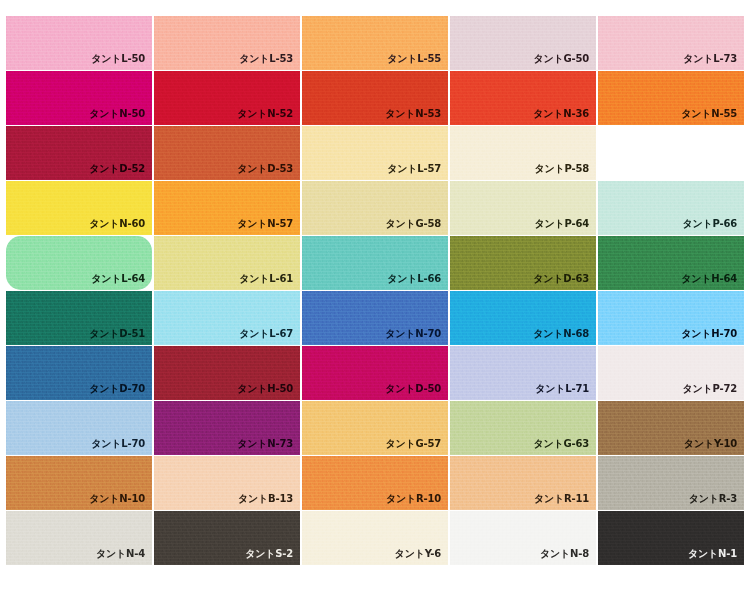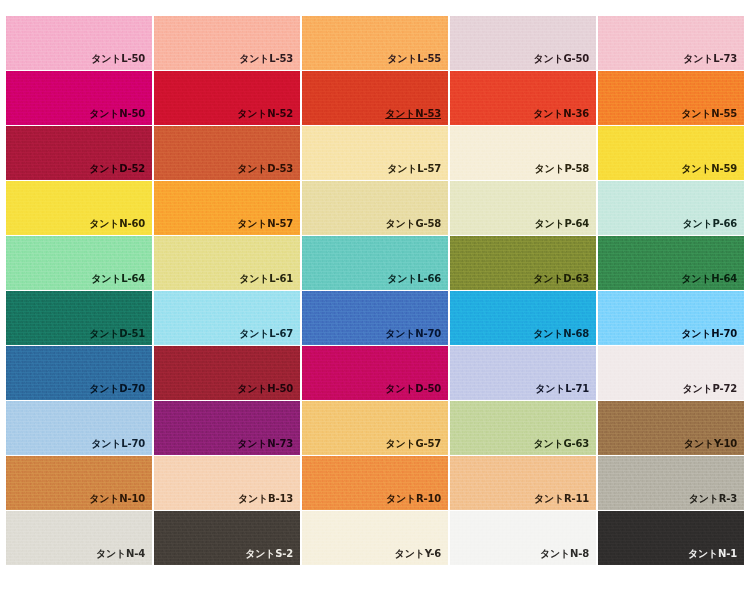--- a/index.html
+++ b/index.html
@@ -78,59 +78,56 @@
     <div class="swatch" style="grid-area: 1 / 5; background: rgb(244, 195, 206);">
       <span class="swatch-label" style="color: rgb(43, 26, 31);">タントL-73</span>
     </div>
     <div class="swatch" style="grid-area: 2 / 1; background: rgb(209, 0, 107);">
       <span class="swatch-label" style="color: rgb(43, 0, 20);">タントN-50</span>
     </div>
     <div class="swatch" style="grid-area: 2 / 2; background: rgb(207, 18, 46);">
       <span class="swatch-label" style="color: rgb(43, 0, 8);">タントN-52</span>
     </div>
     <div class="swatch" style="grid-area: 2 / 3; background: rgb(217, 60, 35);">
-      <span class="swatch-label" style="color: rgb(43, 10, 4); text-decoration: underline;">タントN-53</span>
+      <span class="swatch-label" style="color: rgb(43, 10, 4);">タントN-53</span>
     </div>
     <div class="swatch" style="grid-area: 2 / 4; background: rgb(232, 66, 42);">
       <span class="swatch-label" style="color: rgb(43, 10, 4);">タントN-36</span>
     </div>
     <div class="swatch" style="grid-area: 2 / 5; background: rgb(244, 128, 43);">
       <span class="swatch-label" style="color: rgb(43, 20, 5);">タントN-55</span>
     </div>
     <div class="swatch" style="grid-area: 3 / 1; background: rgb(168, 24, 58);">
       <span class="swatch-label" style="color: rgb(31, 0, 9);">タントD-52</span>
     </div>
     <div class="swatch" style="grid-area: 3 / 2; background: rgb(206, 90, 52);">
       <span class="swatch-label" style="color: rgb(43, 15, 4);">タントD-53</span>
     </div>
     <div class="swatch" style="grid-area: 3 / 3; background: rgb(247, 227, 169);">
       <span class="swatch-label" style="color: rgb(43, 36, 16);">タントL-57</span>
     </div>
     <div class="swatch" style="grid-area: 3 / 4; background: rgb(246, 238, 216);">
       <span class="swatch-label" style="color: rgb(43, 36, 16);">タントP-58</span>
     </div>
-    <div class="swatch" style="grid-area: 3 / 5; background: rgb(248, 220, 58);">
-      <span class="swatch-label" style="color: rgb(43, 36, 5);">タントN-59</span>
-    </div>
     <div class="swatch" style="grid-area: 4 / 1; background: rgb(247, 224, 63);">
       <span class="swatch-label" style="color: rgb(43, 36, 5);">タントN-60</span>
     </div>
     <div class="swatch" style="grid-area: 4 / 2; background: rgb(249, 163, 49);">
       <span class="swatch-label" style="color: rgb(43, 23, 5);">タントN-57</span>
     </div>
     <div class="swatch" style="grid-area: 4 / 3; background: rgb(232, 220, 164);">
       <span class="swatch-label" style="color: rgb(43, 36, 16);">タントG-58</span>
     </div>
     <div class="swatch" style="grid-area: 4 / 4; background: rgb(230, 231, 196);">
       <span class="swatch-label" style="color: rgb(35, 38, 15);">タントP-64</span>
     </div>
     <div class="swatch" style="grid-area: 4 / 5; background: rgb(198, 232, 222);">
       <span class="swatch-label" style="color: rgb(15, 38, 34);">タントP-66</span>
     </div>
-    <div class="swatch" style="grid-area: 5 / 1; background: rgb(143, 225, 168);">
+    <div class="swatch" style="grid-area: 5 / 1; background: rgb(143, 225, 168); border-radius: 15px;">
       <span class="swatch-label" style="color: rgb(15, 38, 21);">タントL-64</span>
     </div>
     <div class="swatch" style="grid-area: 5 / 2; background: rgb(229, 222, 142);">
       <span class="swatch-label" style="color: rgb(38, 37, 15);">タントL-61</span>
     </div>
     <div class="swatch" style="grid-area: 5 / 3; background: rgb(103, 201, 191); padding-left: 16px;">
       <span class="swatch-label" style="color: rgb(10, 38, 36);">タントL-66</span>
     </div>
     <div class="swatch" style="grid-area: 5 / 4; background: rgb(127, 138, 51);">
       <span class="swatch-label" style="color: rgb(28, 31, 7);">タントD-63</span>

